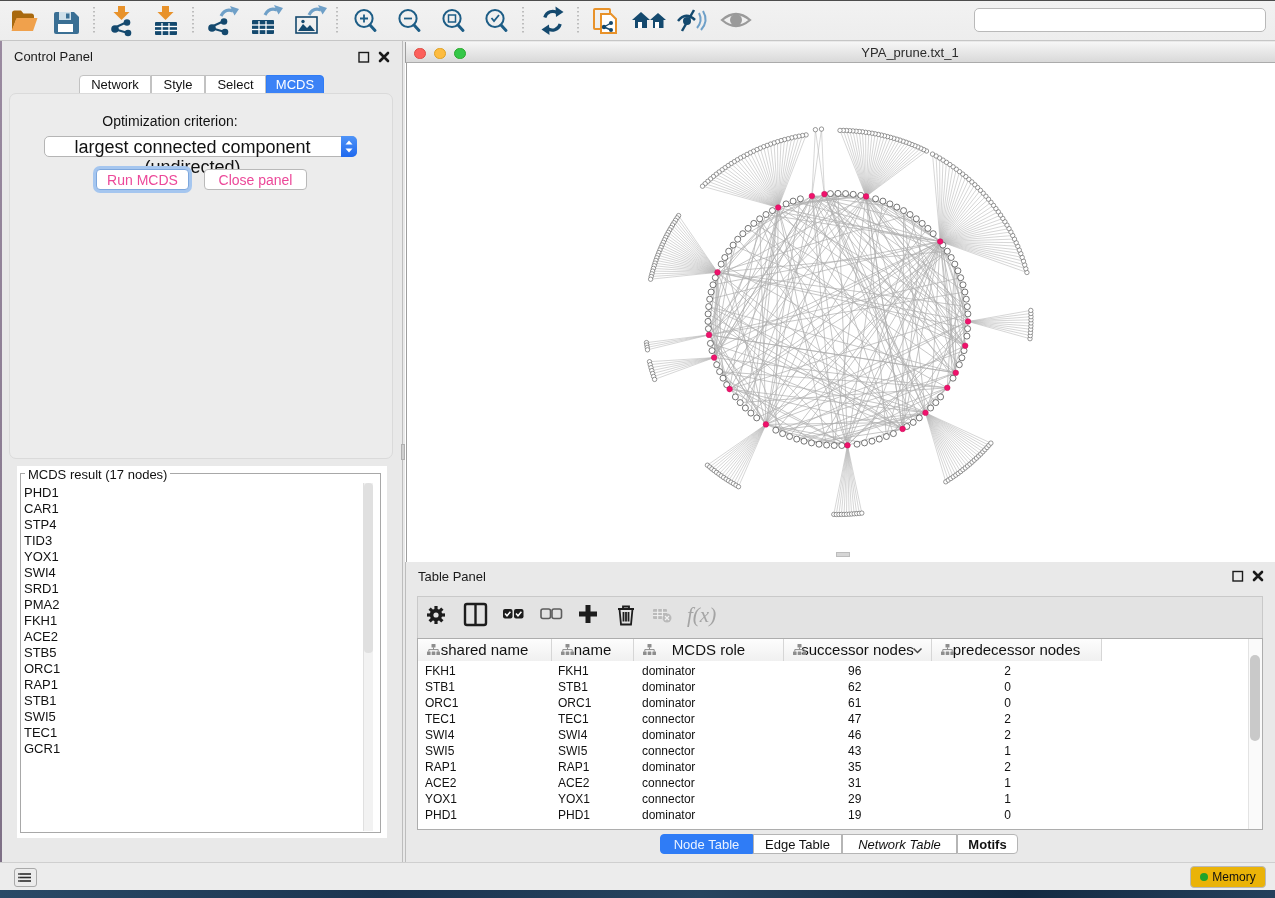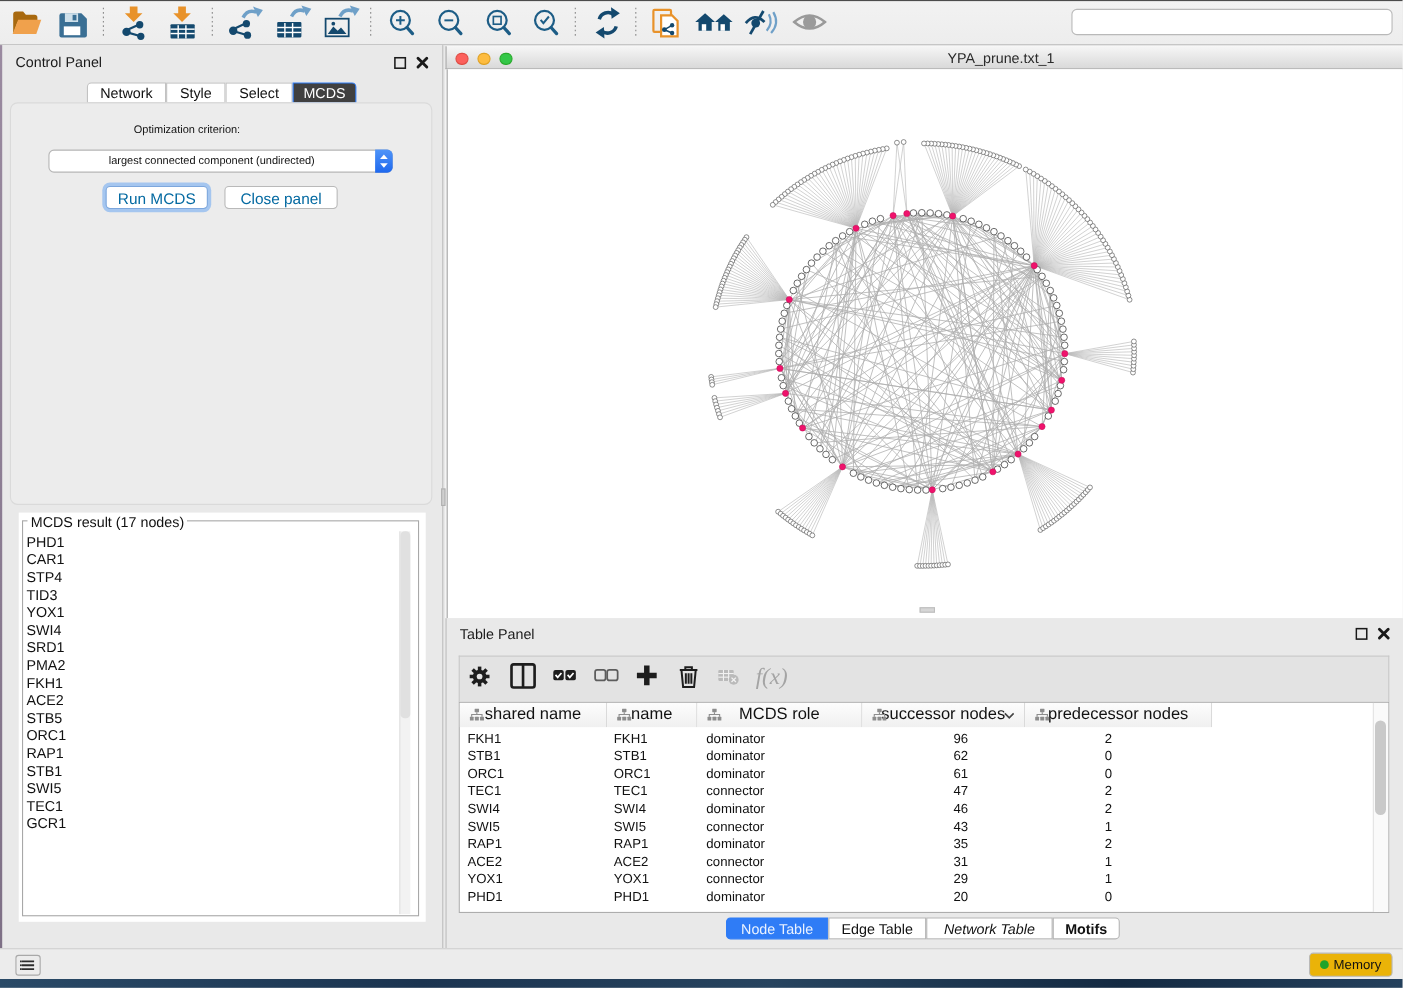--- a/index.html
+++ b/index.html
@@ -1,47 +1,47 @@
 <!DOCTYPE html>
 <html><head><meta charset="utf-8"><title>Cytoscape</title><style>
 *{margin:0;padding:0;box-sizing:border-box}
 html,body{width:1275px;height:898px;overflow:hidden;font-family:"Liberation Sans",sans-serif;background:#e9e9e9}
 .abs{position:absolute}
 #topbar{left:0;top:0;width:1275px;height:41px;background:linear-gradient(#f2f2f2,#ededed);border-top:1px solid #4c4c4c;border-bottom:1px solid #c6c6c6}
 #searchbox{left:974px;top:8px;width:292px;height:24px;background:#fff;border:1px solid #b9b9b9;border-radius:5px}
 #leftpanel{left:0;top:41px;width:403px;height:821px;background:#e9e9e9;border-right:1px solid #bdbdbd}
 #lefttitle{left:14px;top:49px;font-size:13px;color:#1a1a1a}
 .tab{position:absolute;top:75px;height:19px;border:1px solid #c2c2c2;background:#fff;color:#111;font-size:13px;text-align:center;line-height:18px}
-.tabsel{background:#404040;color:#fff;border-color:#2f7cf6}
+.tabsel{background:#3b82f6;color:#fff;border-color:#2f7cf6}
 #tabpanel{left:9px;top:93px;width:384px;height:366px;background:#ececec;border:1px solid #dadada;border-radius:7px}
-#optlabel{left:0;top:113px;width:340px;text-align:center;font-size:10px;color:#111}
-#combo{left:44px;top:136px;width:313px;height:21px;background:#fff;border:1px solid #b5b5b5;border-radius:5px;font-size:10px;color:#111;line-height:20px;text-align:center;padding-right:16px}
+#optlabel{left:0;top:113px;width:340px;text-align:center;font-size:14px;color:#111}
+#combo{left:44px;top:136px;width:313px;height:21px;background:#fff;border:1px solid #b5b5b5;border-radius:5px;font-size:18px;color:#111;line-height:20px;text-align:center;padding-right:16px}
 #combobtn{left:341px;top:136px;width:16px;height:21px;background:linear-gradient(#4f94f8,#1e68ee);border-radius:0 5px 5px 0}
-.btn{position:absolute;height:21px;background:#fff;border:1px solid #b9b9b9;border-radius:4px;font-size:14px;color:#0369a1;text-align:center;line-height:20px}
+.btn{position:absolute;height:21px;background:#fff;border:1px solid #b9b9b9;border-radius:4px;font-size:14px;color:#ec4899;text-align:center;line-height:20px}
 #runbtn{left:96px;top:169px;width:93px;box-shadow:0 0 0 3px #a5c6ef;border-color:#7da7dd}
 #closebtn{left:204px;top:169px;width:103px}
 #resultbox{left:17px;top:466px;width:370px;height:372px;background:#fff}
 #fieldset{left:20px;top:473px;width:361px;height:360px;border:1px solid #a8a8a8}
 #legend{left:25px;top:467px;background:#fff;padding:0 3px;font-size:13px;color:#111}
 #mcdslist{left:24px;top:485px;font-size:13px;color:#111;line-height:16px}
 #listscroll{left:363px;top:483px;width:10px;height:348px;background:#f2f2f2;border-left:1px solid #e0e0e0}
 #listthumb{left:364px;top:483px;width:9px;height:170px;background:#e0e0e0;border-radius:4px}
 #netframe{left:405px;top:42px;width:870px;height:520px;background:#fff}
 #nettitle{left:405px;top:42px;width:870px;height:21px;background:linear-gradient(#f6f6f6,#d9d9d9);border-bottom:1px solid #ababab;border-left:1px solid #9d9d9d}
 #nettext{left:405px;top:45px;width:1010px;text-align:center;font-size:13px;color:#2b2b2b}
 .light{position:absolute;top:47.5px;width:11.5px;height:11.5px;border-radius:50%}
 #netcanvas{left:406px;top:63px;width:869px;height:499px;background:#fff;border-left:1px solid #9d9d9d}
 #tablepanel{left:405px;top:562px;width:870px;height:300px;background:#e9e9e9;border-left:1px solid #bdbdbd}
 #tptitle{left:418px;top:569px;font-size:13px;color:#1a1a1a}
 #tptoolbar{left:417px;top:596px;width:846px;height:42px;background:#e3e3e3;border:1px solid #c9c9c9;border-bottom:0}
 #tptable{left:417px;top:638px;width:846px;height:192px;background:#fff;border:1px solid #adadad}
 .hcell{position:absolute;top:639px;height:22px;background:linear-gradient(#fdfdfd,#f0f0f0);border-right:1px solid #d6d6d6;font-size:15px;color:#111;text-align:center;line-height:22px}
 .trow{position:absolute;left:418px;width:830px;height:16px;font-size:12px;color:#111}
 .c1{position:absolute;left:7px;top:1px}.c2{position:absolute;left:140px;top:1px}.c3{position:absolute;left:224px;top:1px}
-.c4{position:absolute;left:419px;top:1px;width:73px;text-align:center}.c5{position:absolute;left:520px;top:1px;width:73px;text-align:right}
+.c4{position:absolute;left:430px;top:1px;width:73px;text-align:left}.c5{position:absolute;left:520px;top:1px;width:73px;text-align:right}
 #tscroll{left:1248px;top:639px;width:14px;height:190px;background:#fafafa;border-left:1px solid #e3e3e3}
 #tthumb{left:1250px;top:655px;width:10px;height:86px;background:#c9c9c9;border-radius:5px}
 .btab{position:absolute;top:834px;height:20px;border:1px solid #b5b5b5;background:#fff;color:#111;font-size:13px;text-align:center;line-height:19px}
 .btabsel{background:#2f7cf6;color:#eaf2ff;border-color:#2f7cf6}
 #statusbar{left:0;top:862px;width:1275px;height:28px;background:#ececec;border-top:1px solid #cfcfcf}
 #listbtn{left:14px;top:868px;width:23px;height:19px;background:#ececec;border:1px solid #a9a9a9;border-radius:3px}
 #membtn{left:1190px;top:866px;width:76px;height:22px;background:#eab308;border:1px solid #b9b9b9;border-radius:4px;font-size:12px;color:#111;text-align:center;line-height:20px}
 #wallpaper{left:0;top:890px;width:1275px;height:8px;background:linear-gradient(90deg,#2a4a67,#1b3450 30%,#27445f 55%,#142a42 80%,#24405c)}
 #ledge{left:0;top:41px;width:2px;height:849px;background:linear-gradient(#9a8aa0,#7d6f85)}
 </style></head><body>
@@ -1076,21 +1076,21 @@
     <span class="c1">YOX1</span>
     <span class="c2">YOX1</span>
     <span class="c3">connector</span>
     <span class="c4">29</span>
     <span class="c5">1</span>
   </div>
 <div class="trow" style="top:807px">
     <span class="c1">PHD1</span>
     <span class="c2">PHD1</span>
     <span class="c3">dominator</span>
-    <span class="c4">20</span>
+    <span class="c4">19</span>
     <span class="c5">0</span>
   </div>
 <div id="tscroll" class="abs"></div>
 <div id="tthumb" class="abs"></div>
 <div class="btab btabsel" style="left:660px;width:93px;border-radius:4px 0 0 4px;">Node Table</div>
 <div class="btab" style="left:753px;width:89px;">Edge Table</div>
 <div class="btab" style="left:842px;width:115px;font-style:italic;">Network Table</div>
 <div class="btab" style="left:957px;width:61px;border-radius:0 4px 4px 0;font-weight:bold;">Motifs</div>
 <div class="abs" style="left:401px;top:444px;width:4px;height:16px;background:#cfcfcf;border:1px solid #b0b0b0"></div>
 <div class="abs" style="left:836px;top:552px;width:14px;height:5px;background:#d6d6d6;border:1px solid #bdbdbd"></div>

